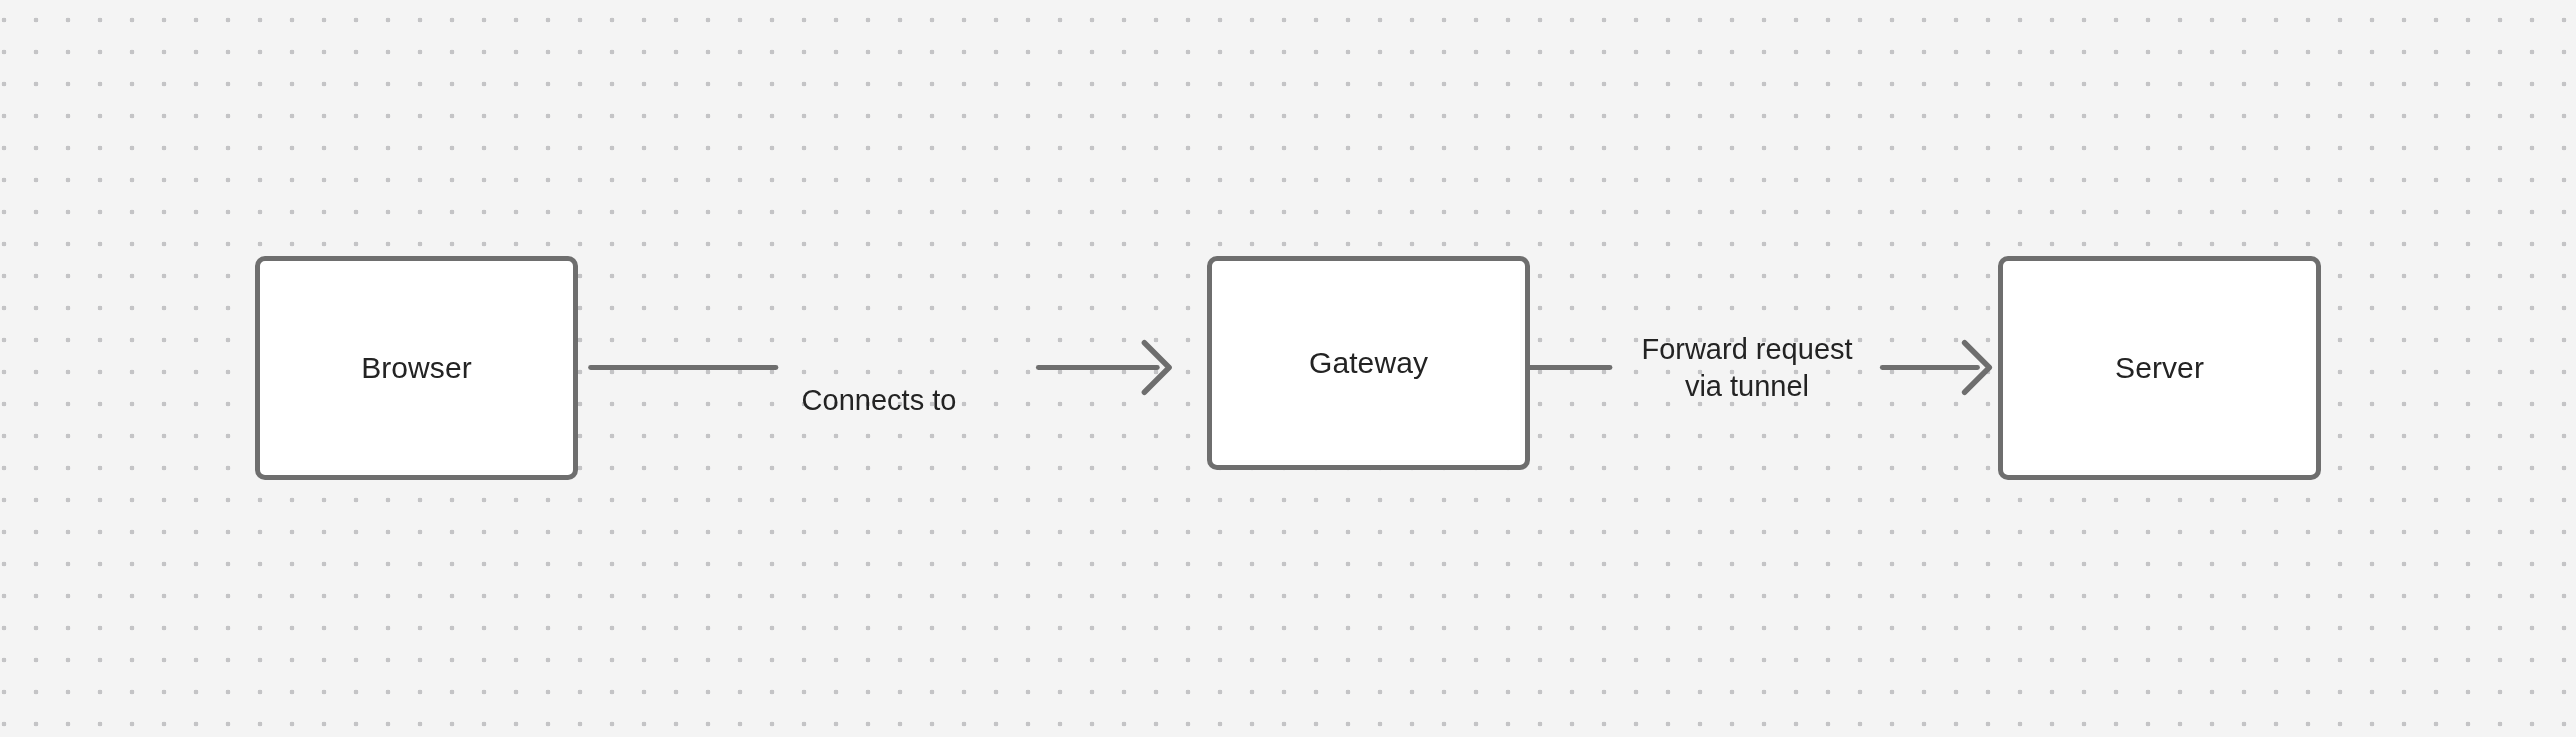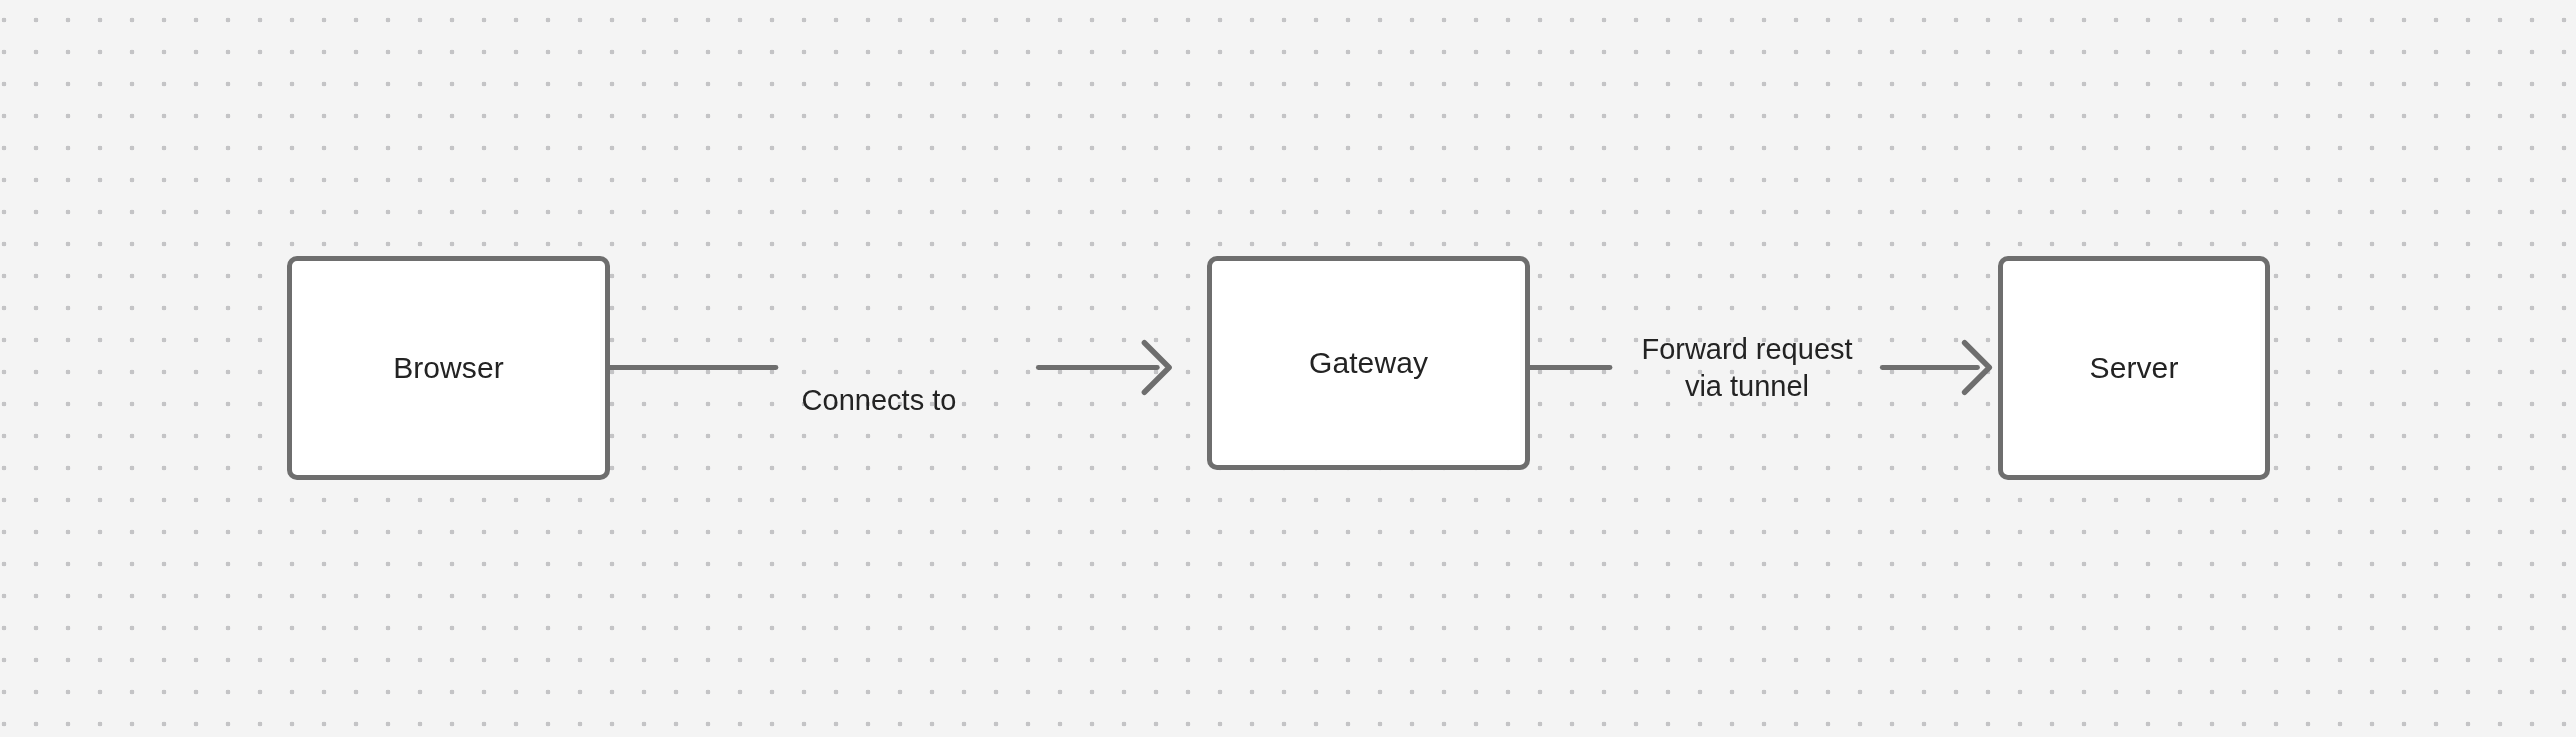--- a/index.html
+++ b/index.html
@@ -89,26 +89,26 @@
       <line class="edge-line" x1="1524" y1="371" x2="1625" y2="371"></line>
       <line class="edge-line" x1="1900" y1="371" x2="1996" y2="371"></line>
       <polyline class="edge-head" points="1983,346 2008,371 1983,396"></polyline>
     </g>
   </svg>
 
   <div class="edge-label" style="left:879px; top:369px;margin-top:32px;">Connects to</div>
 
   <div class="edge-label" style="left:1747px; top:368px;"><span>Forward request</span><br><span>via tunnel</span></div>
 
-  <div class="node" style="left:255px; top:256px; width:323px; height:224px;margin-left:32px;">
+  <div class="node" style="left:255px; top:256px; width:323px; height:224px;">
     <span class="node-label">Browser</span>
   </div>
 
   <div class="node" style="left:1207px; top:256px; width:323px; height:214px;">
     <span class="node-label">Gateway</span>
   </div>
 
-  <div class="node" style="left:1998px; top:256px; width:272px; height:224px;">
+  <div class="node" style="left:1998px; top:256px; width:323px; height:224px;">
     <span class="node-label">Server</span>
   </div>
 
 </div>
 
 
 </body></html>

